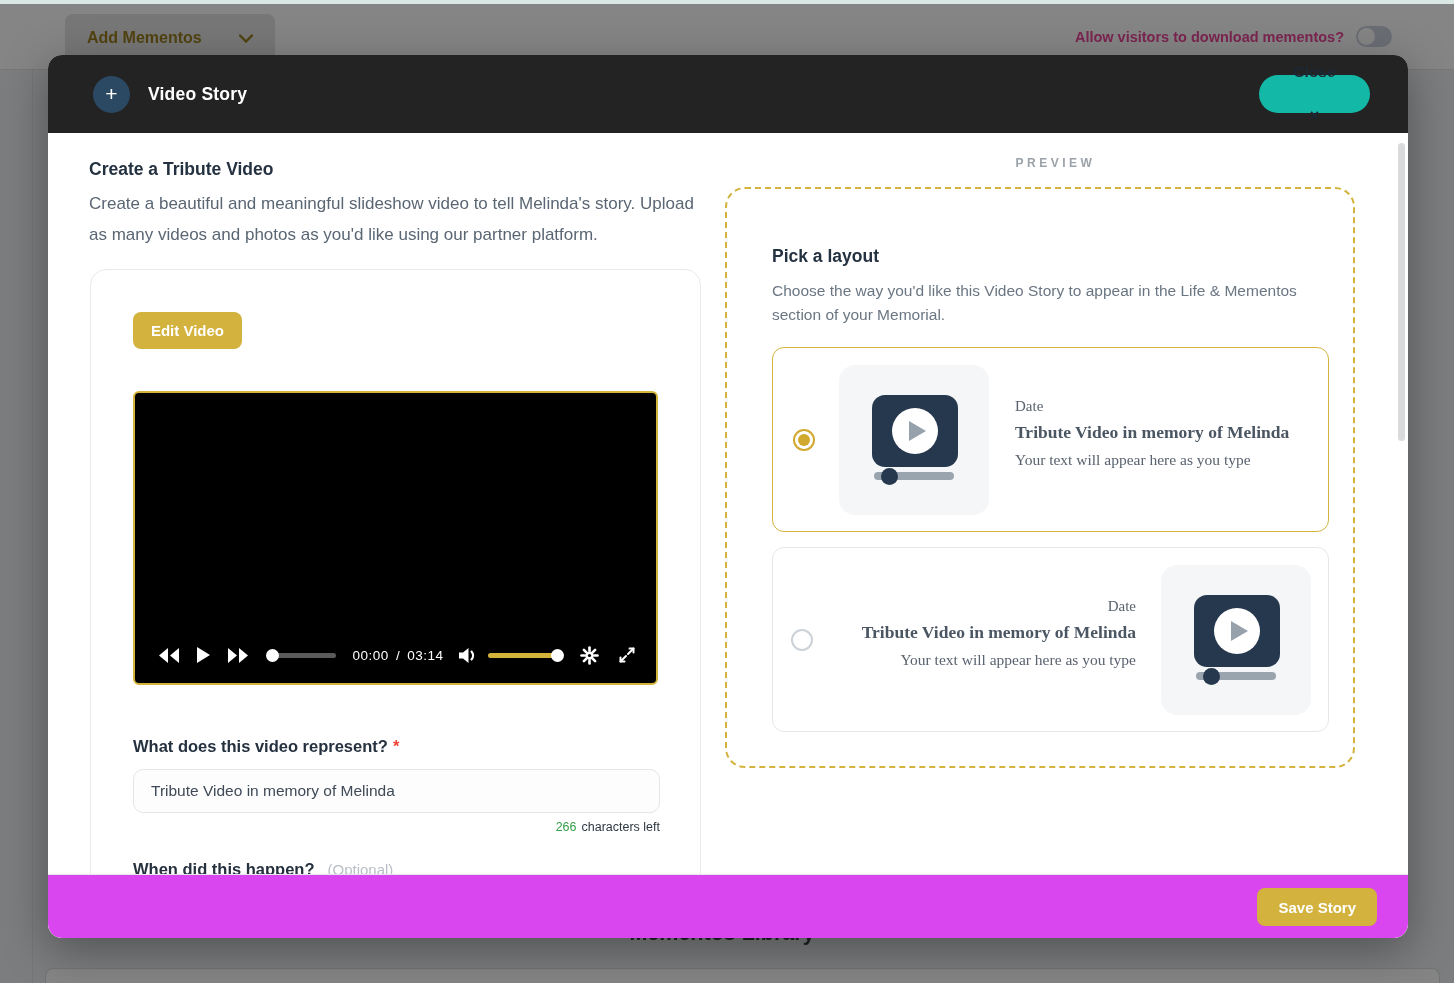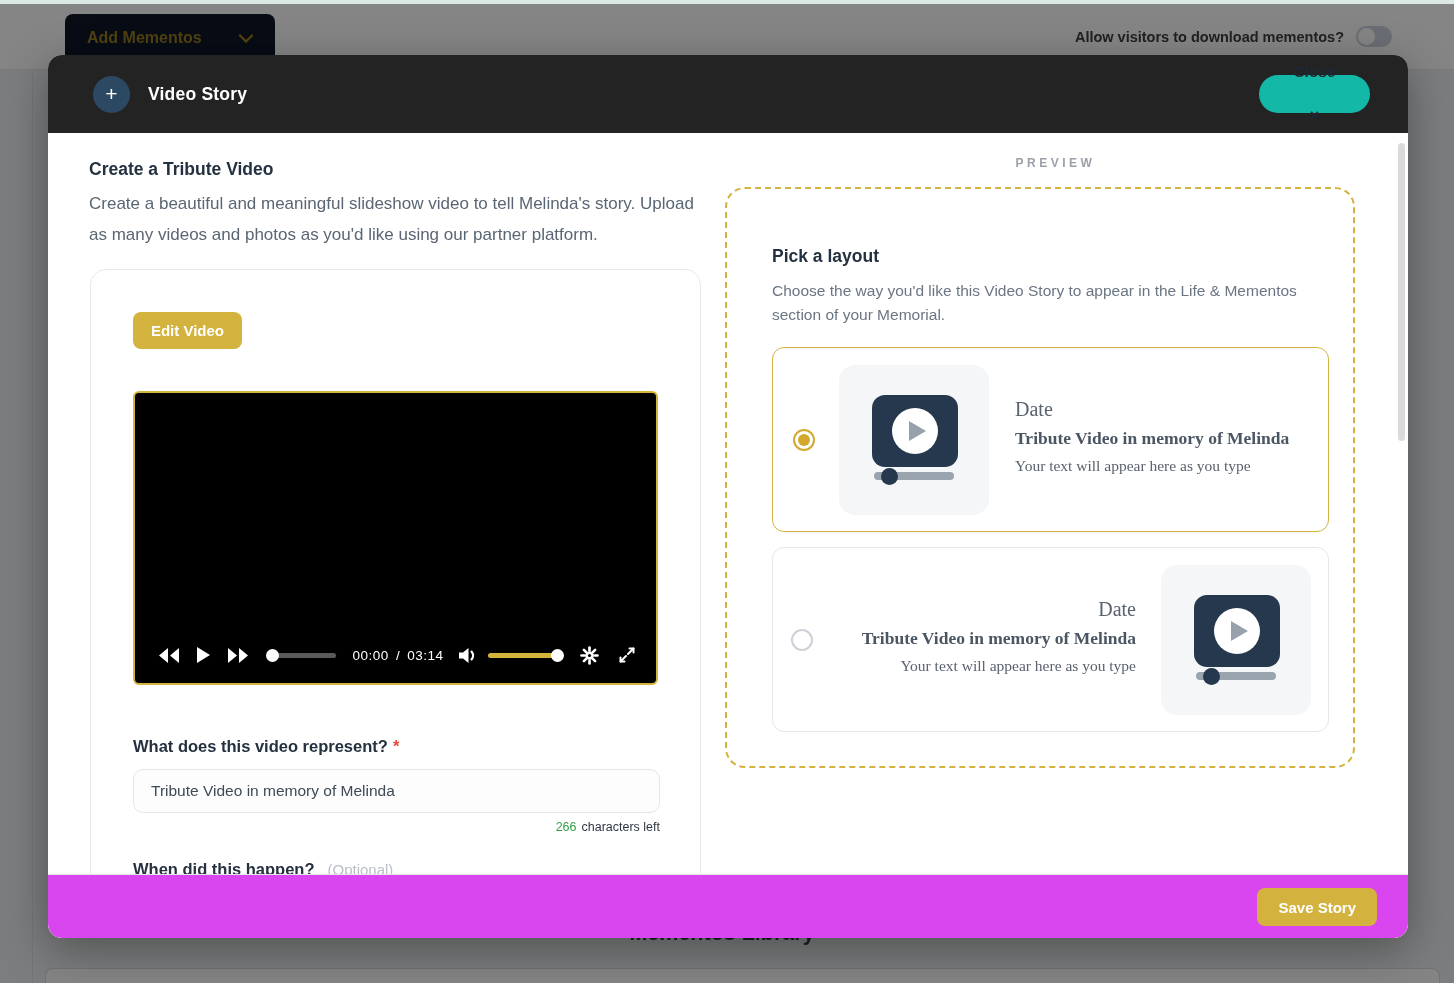--- a/index.html
+++ b/index.html
@@ -4,24 +4,24 @@
 <style>
   * { margin:0; padding:0; box-sizing:border-box; }
   html,body { width:1454px; height:983px; overflow:hidden; }
   body { font-family:"Liberation Sans", sans-serif; position:relative; background:#eef0f2; }
 
   
   .top-strip { position:absolute; left:0; top:0; width:1454px; height:4px; background:#d9e8e5; z-index:3; }
   .page-bg { position:absolute; inset:0; z-index:0; }
   .topbar { position:absolute; left:0; top:4px; width:1454px; height:66px; background:#ffffff; border-bottom:1px solid #e2e5e9; }
   .add-btn { position:absolute; left:65px; top:10px; width:210px; height:48px; border-radius:8px;
-             background:#0f172a; display:flex; align-items:center; justify-content:space-between;
+             background:#e5e5e5; display:flex; align-items:center; justify-content:space-between;
              padding:0 22px; color:#9b7f1e; font-size:16px; font-weight:700; cursor:pointer; }
   .allow-row { position:absolute; right:62px; top:22px; display:flex; align-items:center; gap:12px; }
-  .allow-row span { font-size:14.5px; font-weight:700; color:#404040; }
+  .allow-row span { font-size:14.5px; font-weight:700; color:#ec4899; }
   .toggle { width:36px; height:21px; border-radius:11px; background:#ccd3df; position:relative; cursor:pointer; }
   .toggle .knob { position:absolute; left:2px; top:2px; width:17px; height:17px; border-radius:50%; background:#ffffff; }
   .page-vline { position:absolute; left:32px; top:70px; bottom:0; width:1px; background:#dfe2e6; }
   .mem-title { position:absolute; left:472px; top:921px; width:500px; text-align:center;
                font-size:21.5px; font-weight:700; color:#39424c; }
   .bottom-card { position:absolute; left:45px; right:14px; top:968px; height:15px; background:#ffffff;
                  border:1px solid #d9dcdf; border-bottom:none; border-radius:8px 8px 0 0; }
   .overlay { position:absolute; left:0; top:4px; right:0; bottom:0; background:rgba(0,0,0,0.48); z-index:1; }
 
   
@@ -83,21 +83,21 @@
   .thumb { position:absolute; top:17px; width:150px; height:150px; border-radius:16px; background:#f4f6f8; }
   .thumb.tl { left:66px; } .thumb.tr { right:17px; }
   .thumb .navy { position:absolute; left:33px; top:30px; width:86px; height:72px; border-radius:13px; background:#25384d; }
   .thumb .pcirc { position:absolute; left:20px; top:13px; width:46px; height:46px; border-radius:50%; background:#ffffff;
                   display:flex; align-items:center; justify-content:center; }
   .thumb .bar { position:absolute; left:35px; top:107px; width:80px; height:8px; border-radius:4px; background:#9aa4ae; }
   .thumb .bar .bdot { position:absolute; left:7px; top:-4.5px; width:17px; height:17px; border-radius:50%; background:#25384d; }
   .lay-text { position:absolute; top:50px; font-family:"Liberation Serif", serif; }
   .lay-text.left-al { left:242px; text-align:left; }
   .lay-text.right-al { right:192px; text-align:right; }
-  .lay-date { font-size:20px; color:#59626e; }
+  .lay-date { font-size:15px; color:#59626e; }
   .lay-title { margin-top:7px; font-size:17.5px; font-weight:700; color:#4b5663; }
   .lay-sub { margin-top:8px; font-size:15.5px; color:#59626e; }
 
   .m-footer { position:absolute; left:0; right:0; bottom:0; height:64px; background:#d946ef;
               border-top:1px solid #e4e6e9; border-radius:0 0 14px 14px; }
   .save-btn { position:absolute; right:31px; top:13px; height:38px; padding:0 21px; border:none; border-radius:8px;
               background:#d3b33e; color:#ffffff; font-family:inherit; font-size:15px; font-weight:700; cursor:pointer; }
   .scroll-thumb { position:absolute; right:3px; top:88px; width:7px; height:298px; border-radius:4px; background:#d8dadb; }
 </style>
 </head>

